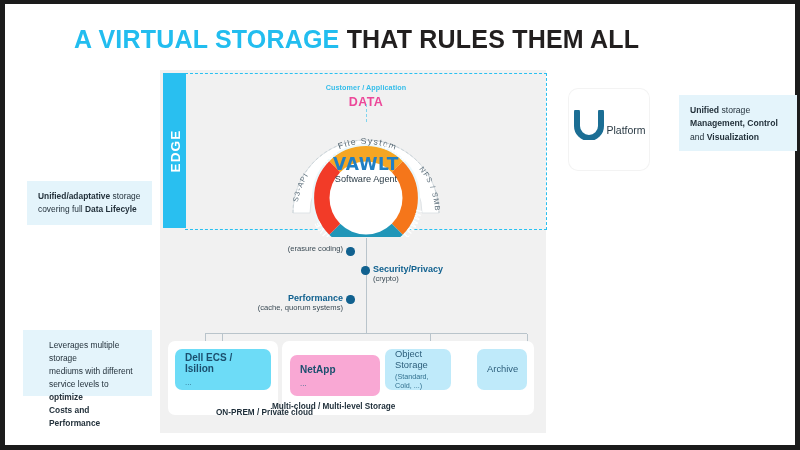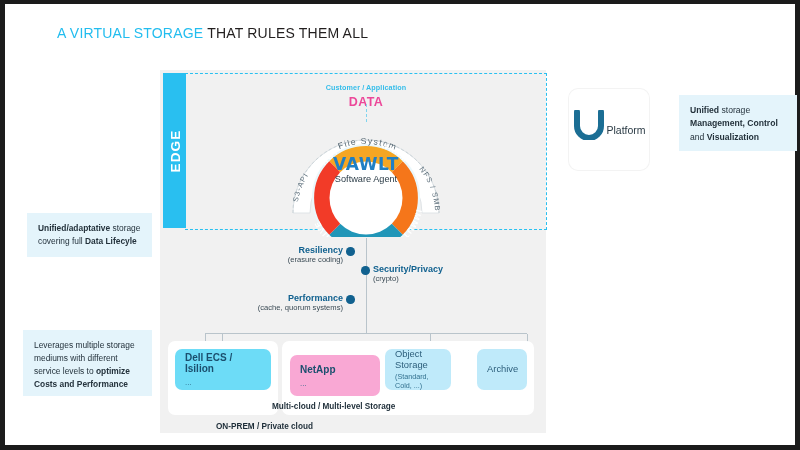--- a/index.html
+++ b/index.html
@@ -12,22 +12,22 @@
   .stage{position:absolute;inset:0;}
 
   
   .edge-left{position:absolute;left:0;top:0;width:5px;height:450px;background:#1c1c1c;}
   .edge-right{position:absolute;right:0;top:0;width:5px;height:450px;background:#1c1c1c;}
   .edge-top{position:absolute;left:0;top:0;width:800px;height:4px;background:#1b1b1b;}
   .edge-bottom{position:absolute;left:0;bottom:0;width:800px;height:5px;background:#1b1b1b;}
 
   
   .title{
-    position:absolute;left:57px;top:25px;
-    font-size:14px;font-weight:normal;letter-spacing:.2px;
+    position:absolute;left:74px;top:25px;
+    font-size:25px;font-weight:bold;letter-spacing:.2px;
     white-space:nowrap;color:#221f1f;
   }
   .title .hl{color:#22BDEF;}
 
   
   .grey-panel{
     position:absolute;left:160px;top:70px;width:386px;height:363px;
     background:#f1f1f1;
   }
 
@@ -89,23 +89,23 @@
   }
   .platform-card .ulogo{width:34px;height:30px;margin-bottom:9px;}
   .platform-card .plabel{font-size:10.5px;color:#2b3b45;font-weight:normal;}
 
   
   .callout{
     position:absolute;background:#e4f4fb;color:#24323c;
     font-size:8.4px;line-height:1.55;padding:9px 11px;box-sizing:border-box;
   }
   .callout b{font-weight:bold;}
-  .callout-left{left:27px;top:181px;width:125px;height:44px;margin-top:32px;}
+  .callout-left{left:27px;top:181px;width:125px;height:44px;}
   .callout-right{left:679px;top:95px;width:118px;height:56px;font-size:8.6px;}
-  .callout-bottom{left:23px;top:330px;width:129px;height:66px;}
+  .callout-bottom{left:23px;top:330px;width:129px;height:66px;padding-left:26px;}
 
   
   .conn-line{
     position:absolute;left:365.5px;top:238px;width:0;height:95px;
     border-left:1.3px solid #b9c4cb;
   }
   .dot{
     position:absolute;width:8.5px;height:8.5px;border-radius:50%;
     background:#11618f;
   }
@@ -145,21 +145,21 @@
   .chip .cd{font-size:8px;color:#2d6a8a;margin-top:4px;}
   .chip .cs{font-size:7.2px;color:#32718f;margin-top:2px;}
 
   .chip-dell{left:175px;top:349px;width:96px;height:41px;background:#6ddcf7;}
   .chip-netapp{left:290px;top:355px;width:90px;height:41px;background:#f9a8d4;}
   .chip-object{left:385px;top:349px;width:66px;height:41px;background:#bfeafa;align-items:flex-start;}
   .chip-archive{left:477px;top:349px;width:50px;height:41px;background:#bfeafa;align-items:center;justify-content:center;}
   .chip-archive .ct2{text-align:center;width:100%;}
 
   .grp-label{position:absolute;font-size:8.2px;font-weight:bold;color:#1d2d38;white-space:nowrap;}
-  .lab-onprem{left:176px;top:422px;padding-left:40px;}
+  .lab-onprem{left:176px;top:408px;padding-left:40px;}
   .lab-multi{left:272px;top:402px;}
 </style>
 </head>
 <body>
 
 <div class="stage">
 
   <div class="edge-top"></div>
   <div class="edge-left"></div>
   <div class="edge-right"></div>
@@ -264,21 +264,20 @@
     <b>Costs and Performance</b>
   </div>
 
   <div class="conn-line"></div>
 
   <div class="dot dot-res"></div>
   <div class="dot dot-sec"></div>
   <div class="dot dot-perf"></div>
 
   <div class="mlabel lbl-res">
-    <span class="t">Resiliency</span>
     <span class="s">(erasure coding)</span>
   </div>
   <div class="mlabel lbl-sec">
     <span class="t">Security/Privacy</span>
     <span class="s">(crypto)</span>
   </div>
   <div class="mlabel lbl-perf">
     <span class="t">Performance</span>
     <span class="s">(cache, quorum systems)</span>
   </div>

